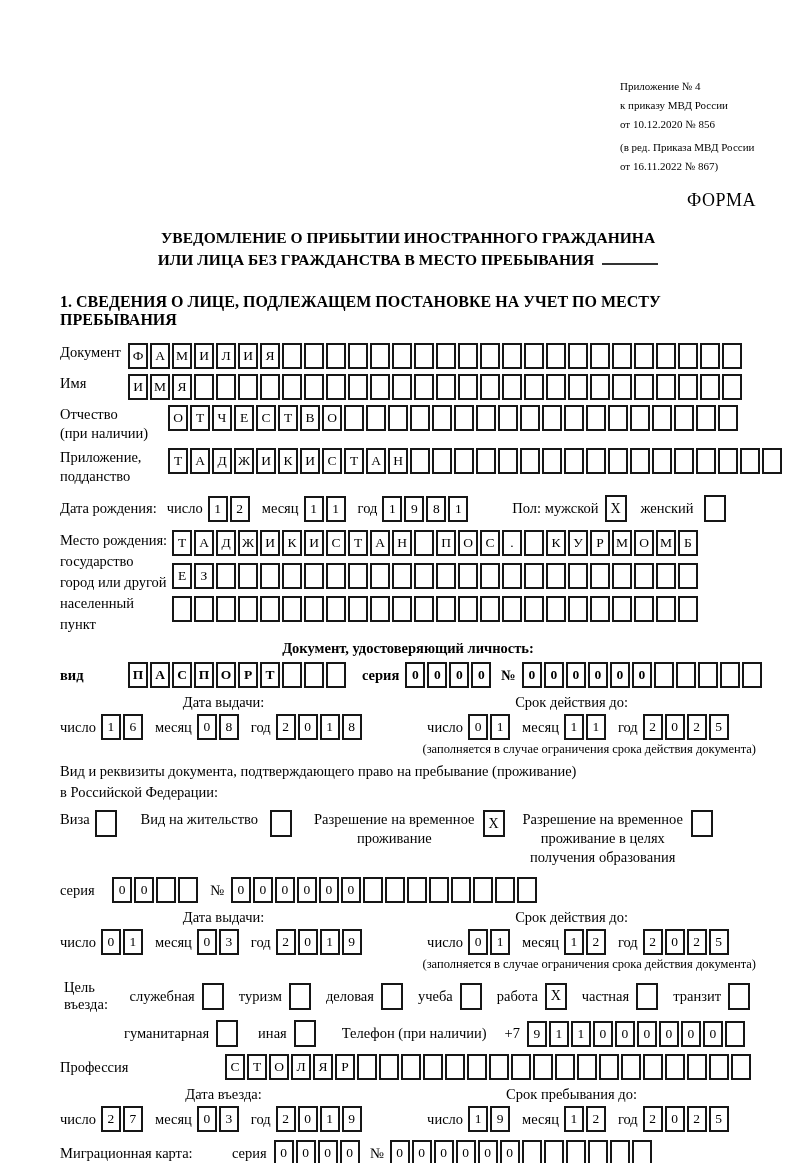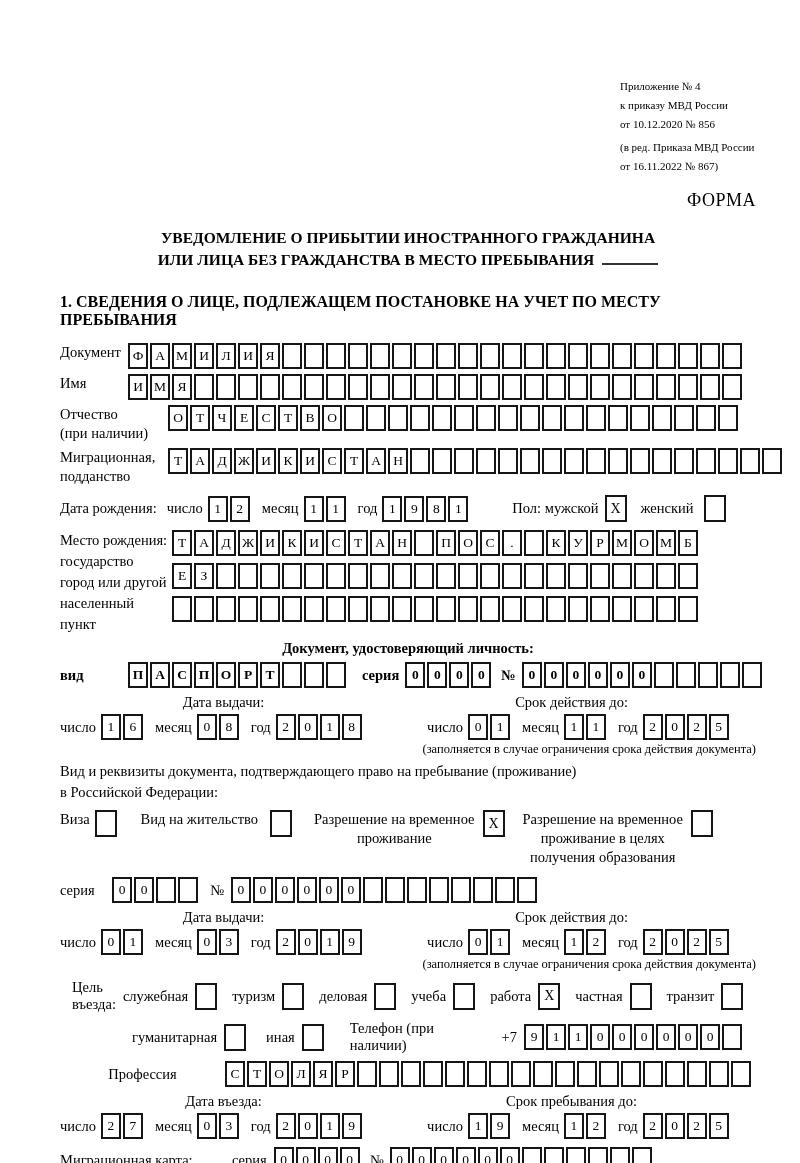--- a/index.html
+++ b/index.html
@@ -19,42 +19,42 @@
   .hdr-block{margin-left:560px;line-height:19px;font-size:11px;margin-top:41px;}
   .hdr-block .gap{height:4px;}
   .form-label{text-align:right;font-weight:normal;margin-top:14px;font-size:18px;letter-spacing:.5px;}
   
   .title{text-align:center;font-weight:bold;font-size:15.5px;line-height:22px;margin-top:16px;}
   .title-blank{display:inline-block;width:56px;border-bottom:2px solid #333;height:14px;margin-left:8px;}
   .section-title{font-weight:bold;font-size:16px;margin-top:22px;margin-bottom:14px;}
   
   .row{display:flex;align-items:flex-start;margin:5px 0;}
   .lbl{line-height:19px;flex-shrink:0;}
-  .w68{width:68px;} .w108{width:108px;} .w165{width:165px;text-align:center;} .w172{width:172px;}
+  .w68{width:68px;} .w108{width:108px;} .w165{width:165px;} .w172{width:172px;}
   
   .cells{display:inline-flex;flex-wrap:nowrap;align-items:center;}
   .cell{
     box-sizing:border-box;width:20px;height:26px;border:2px solid #161616;margin-right:2px;
     display:inline-flex;align-items:center;justify-content:center;
     font-size:13.5px;font-family:"Liberation Serif",serif;background:#fff;flex-shrink:0;
   }
   .cells.box .cell{width:22px;height:27px;font-size:14px;}
   
   .date-pair{display:flex;margin:6px 0 2px 0;}
   .dhalf-l{width:47%;} .dhalf-r{width:53%;}
   .dcap{text-align:center;margin-bottom:3px;}
   .dgroup{display:flex;align-items:center;}
   .dgroup .dlabel{margin-right:5px;}
   .dgroup .cells{margin-right:10px;}
   .fine-note{font-size:12.5px;text-align:right;margin:2px 0 4px 0;}
   
   .opt{display:inline-flex;align-items:flex-start;}
   .opt .opt-lines{text-align:center;line-height:19px;margin-right:8px;}
   .opt .cells{margin-top:0;}
-  .purpose-row{display:flex;align-items:center;margin:7px 12px;}
+  .purpose-row{display:flex;align-items:center;margin:7px 4px;}
   .purpose-row .plabel{margin-right:7px;}
   .purpose-row .cells{margin-right:13px;}
   .center-bold{text-align:center;font-weight:bold;margin:8px 0 4px 0;}
   .stack{display:flex;flex-direction:column;}
   .stack .cells{margin-bottom:7px;}
 </style>
 </head>
 <body>
 
 <div class="page">
@@ -176,21 +176,21 @@
         <span class="cell">&nbsp;</span>
         <span class="cell">&nbsp;</span>
         <span class="cell">&nbsp;</span>
         <span class="cell">&nbsp;</span>
         <span class="cell">&nbsp;</span>
       </span>
   </div>
 
   <div class="row">
     <span class="lbl w108">
-      <div>Миграционная,</div>
+      <div>Приложение,</div>
       <div>подданство</div>
     </span>
     <span class="cells">
         <span class="cell">Т</span>
         <span class="cell">А</span>
         <span class="cell">Д</span>
         <span class="cell">Ж</span>
         <span class="cell">И</span>
         <span class="cell">К</span>
         <span class="cell">И</span>

